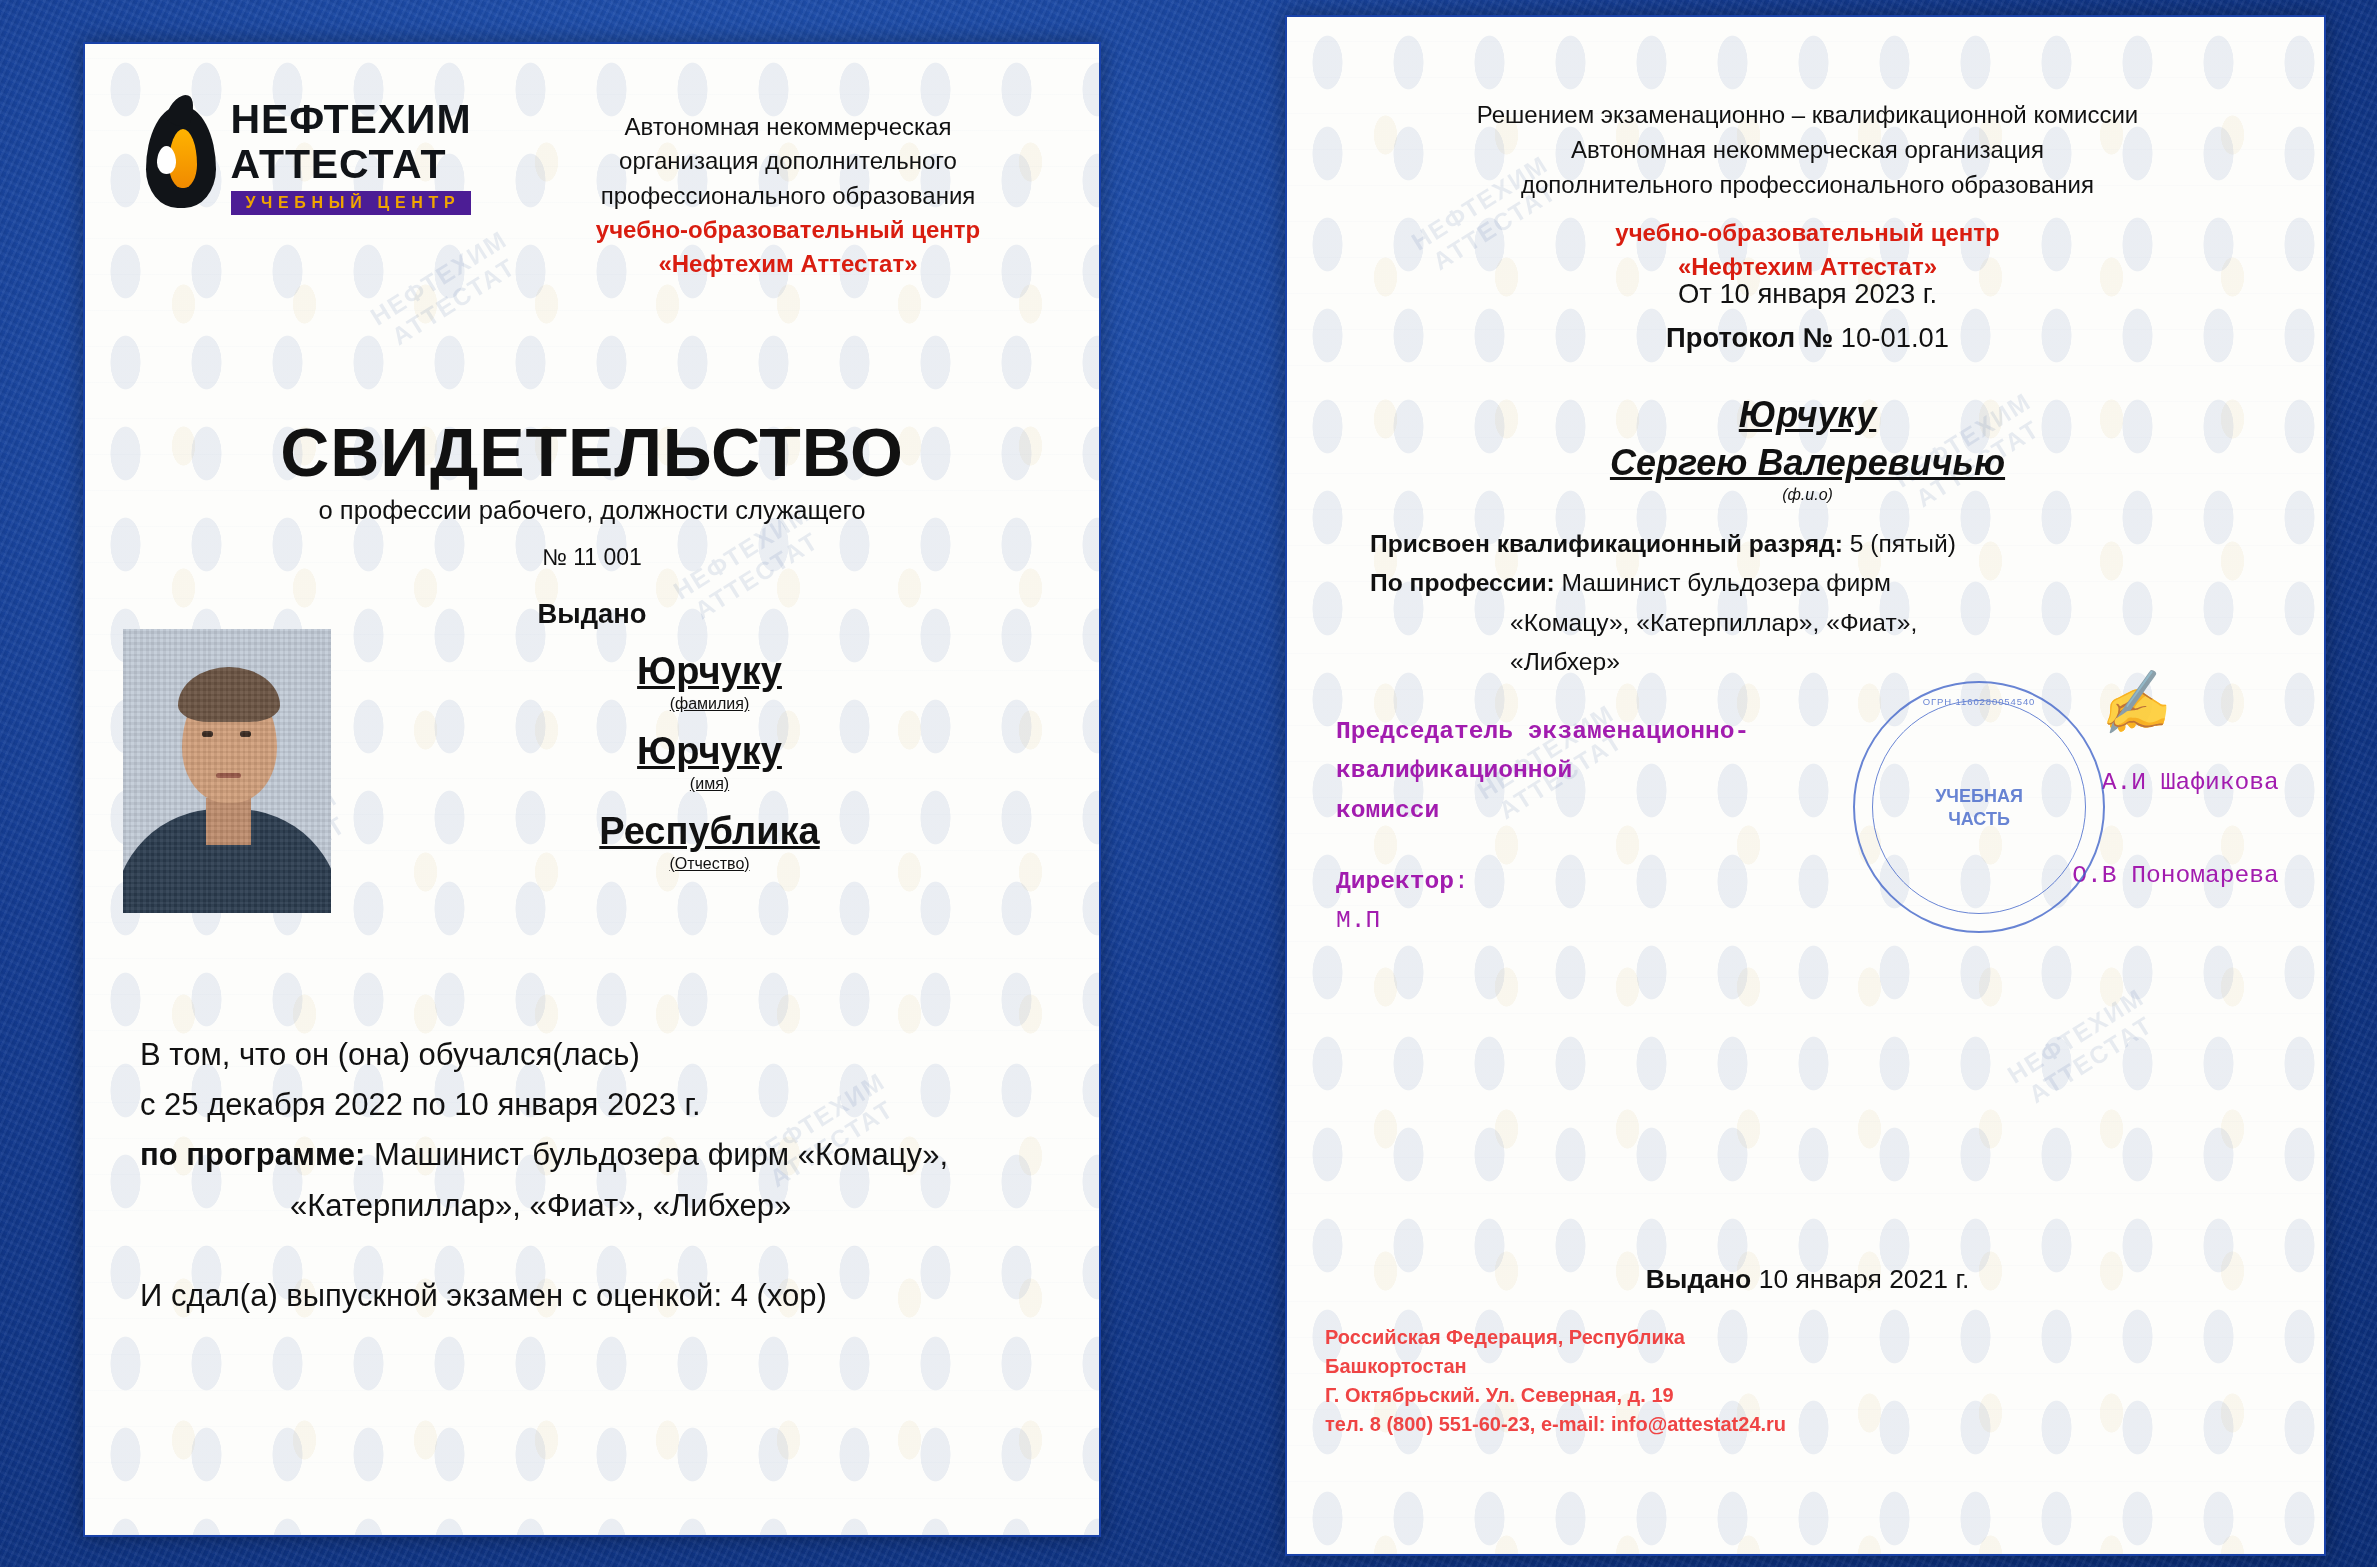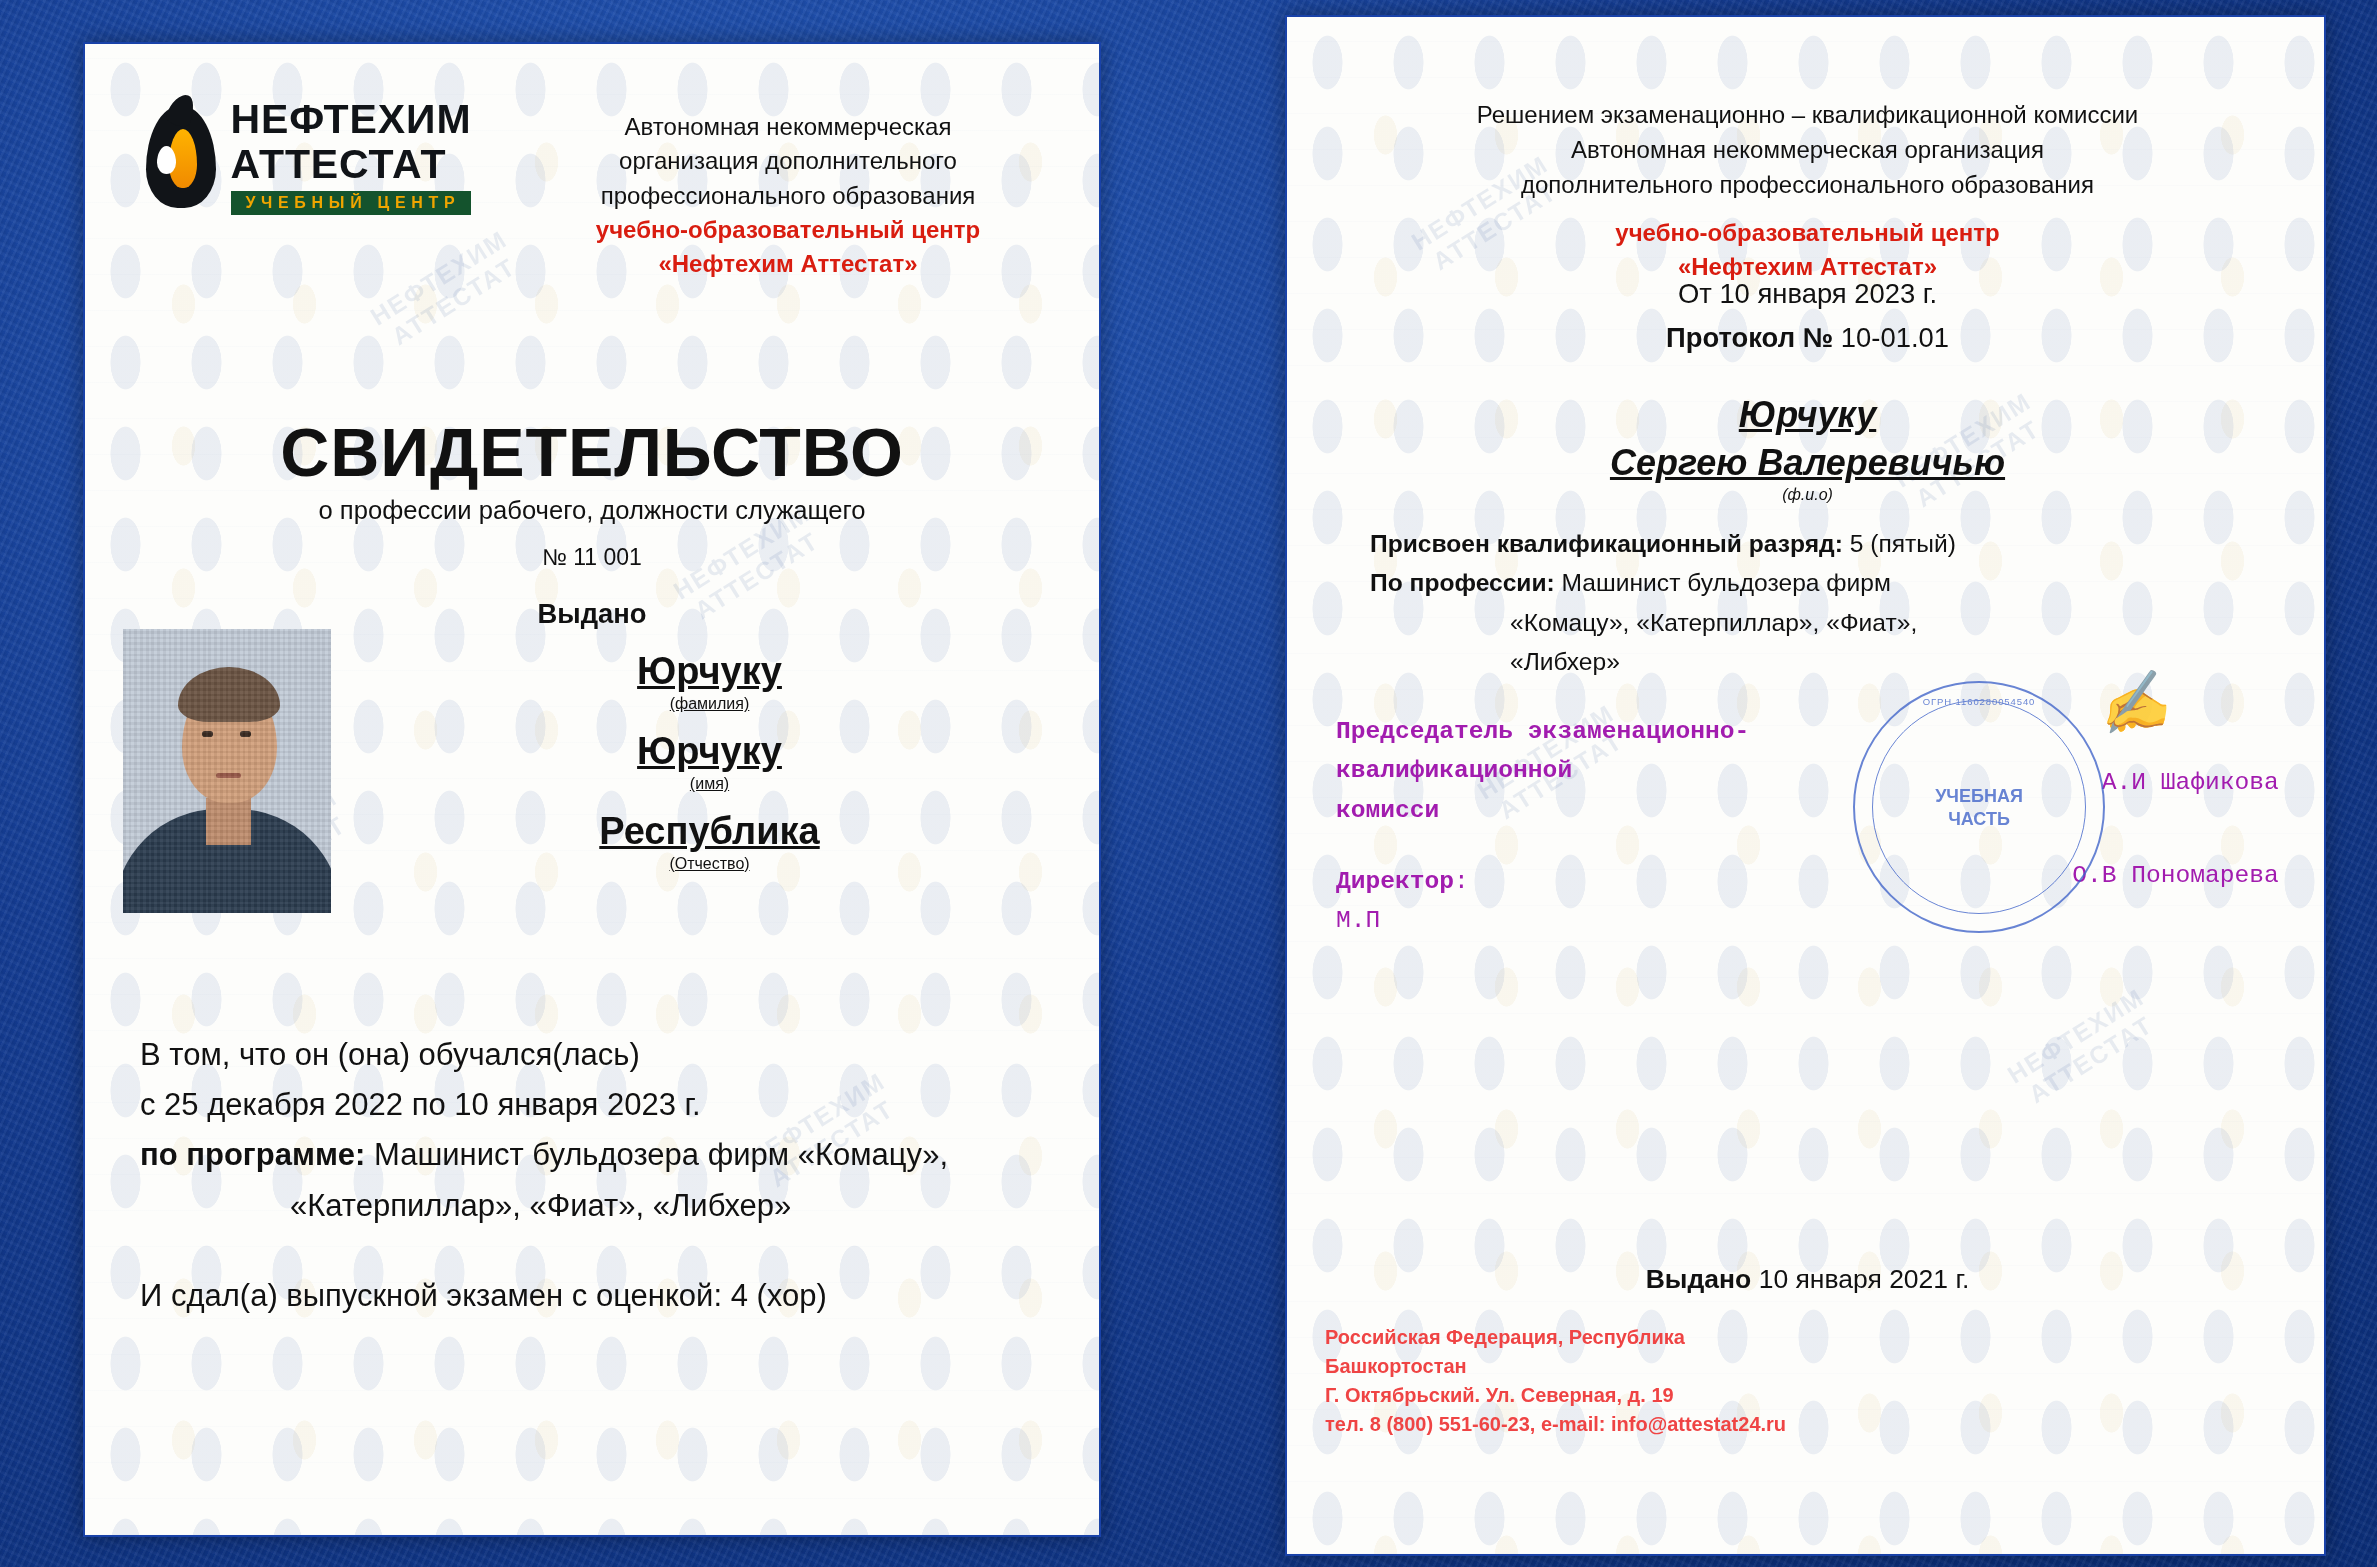--- a/index.html
+++ b/index.html
@@ -104,21 +104,21 @@
     position: absolute; left: 17px; top: 42px; width: 19px; height: 28px;
     background: #fff; border-radius: 50% 50% 50% 50% / 60% 60% 40% 40%;
   }
   .logo-words { line-height: 1; }
   .logo-l1, .logo-l2 {
     font-weight: bold; font-size: 41px; letter-spacing: 0.9px; color: #111418;
   }
   .logo-l2 { margin-top: 3.8px; }
   .logo-sub {
     margin-top: 6.6px;
-    background: #14532d; color: #f0a500;
+    background: #4c1d95; color: #f0a500;
     font-size: 16px; font-weight: bold; letter-spacing: 5.7px;
     text-align: center; padding: 3.8px 0 3.8px 3.8px;
   }
   .org-lines {
     font-size: 24px; line-height: 1.42; color: #111; text-align: center;
     width: 492px; padding-top: 11.4px;
   }
   .org-red { color: #d91d10; font-weight: bold; }
 
   .title-main {

